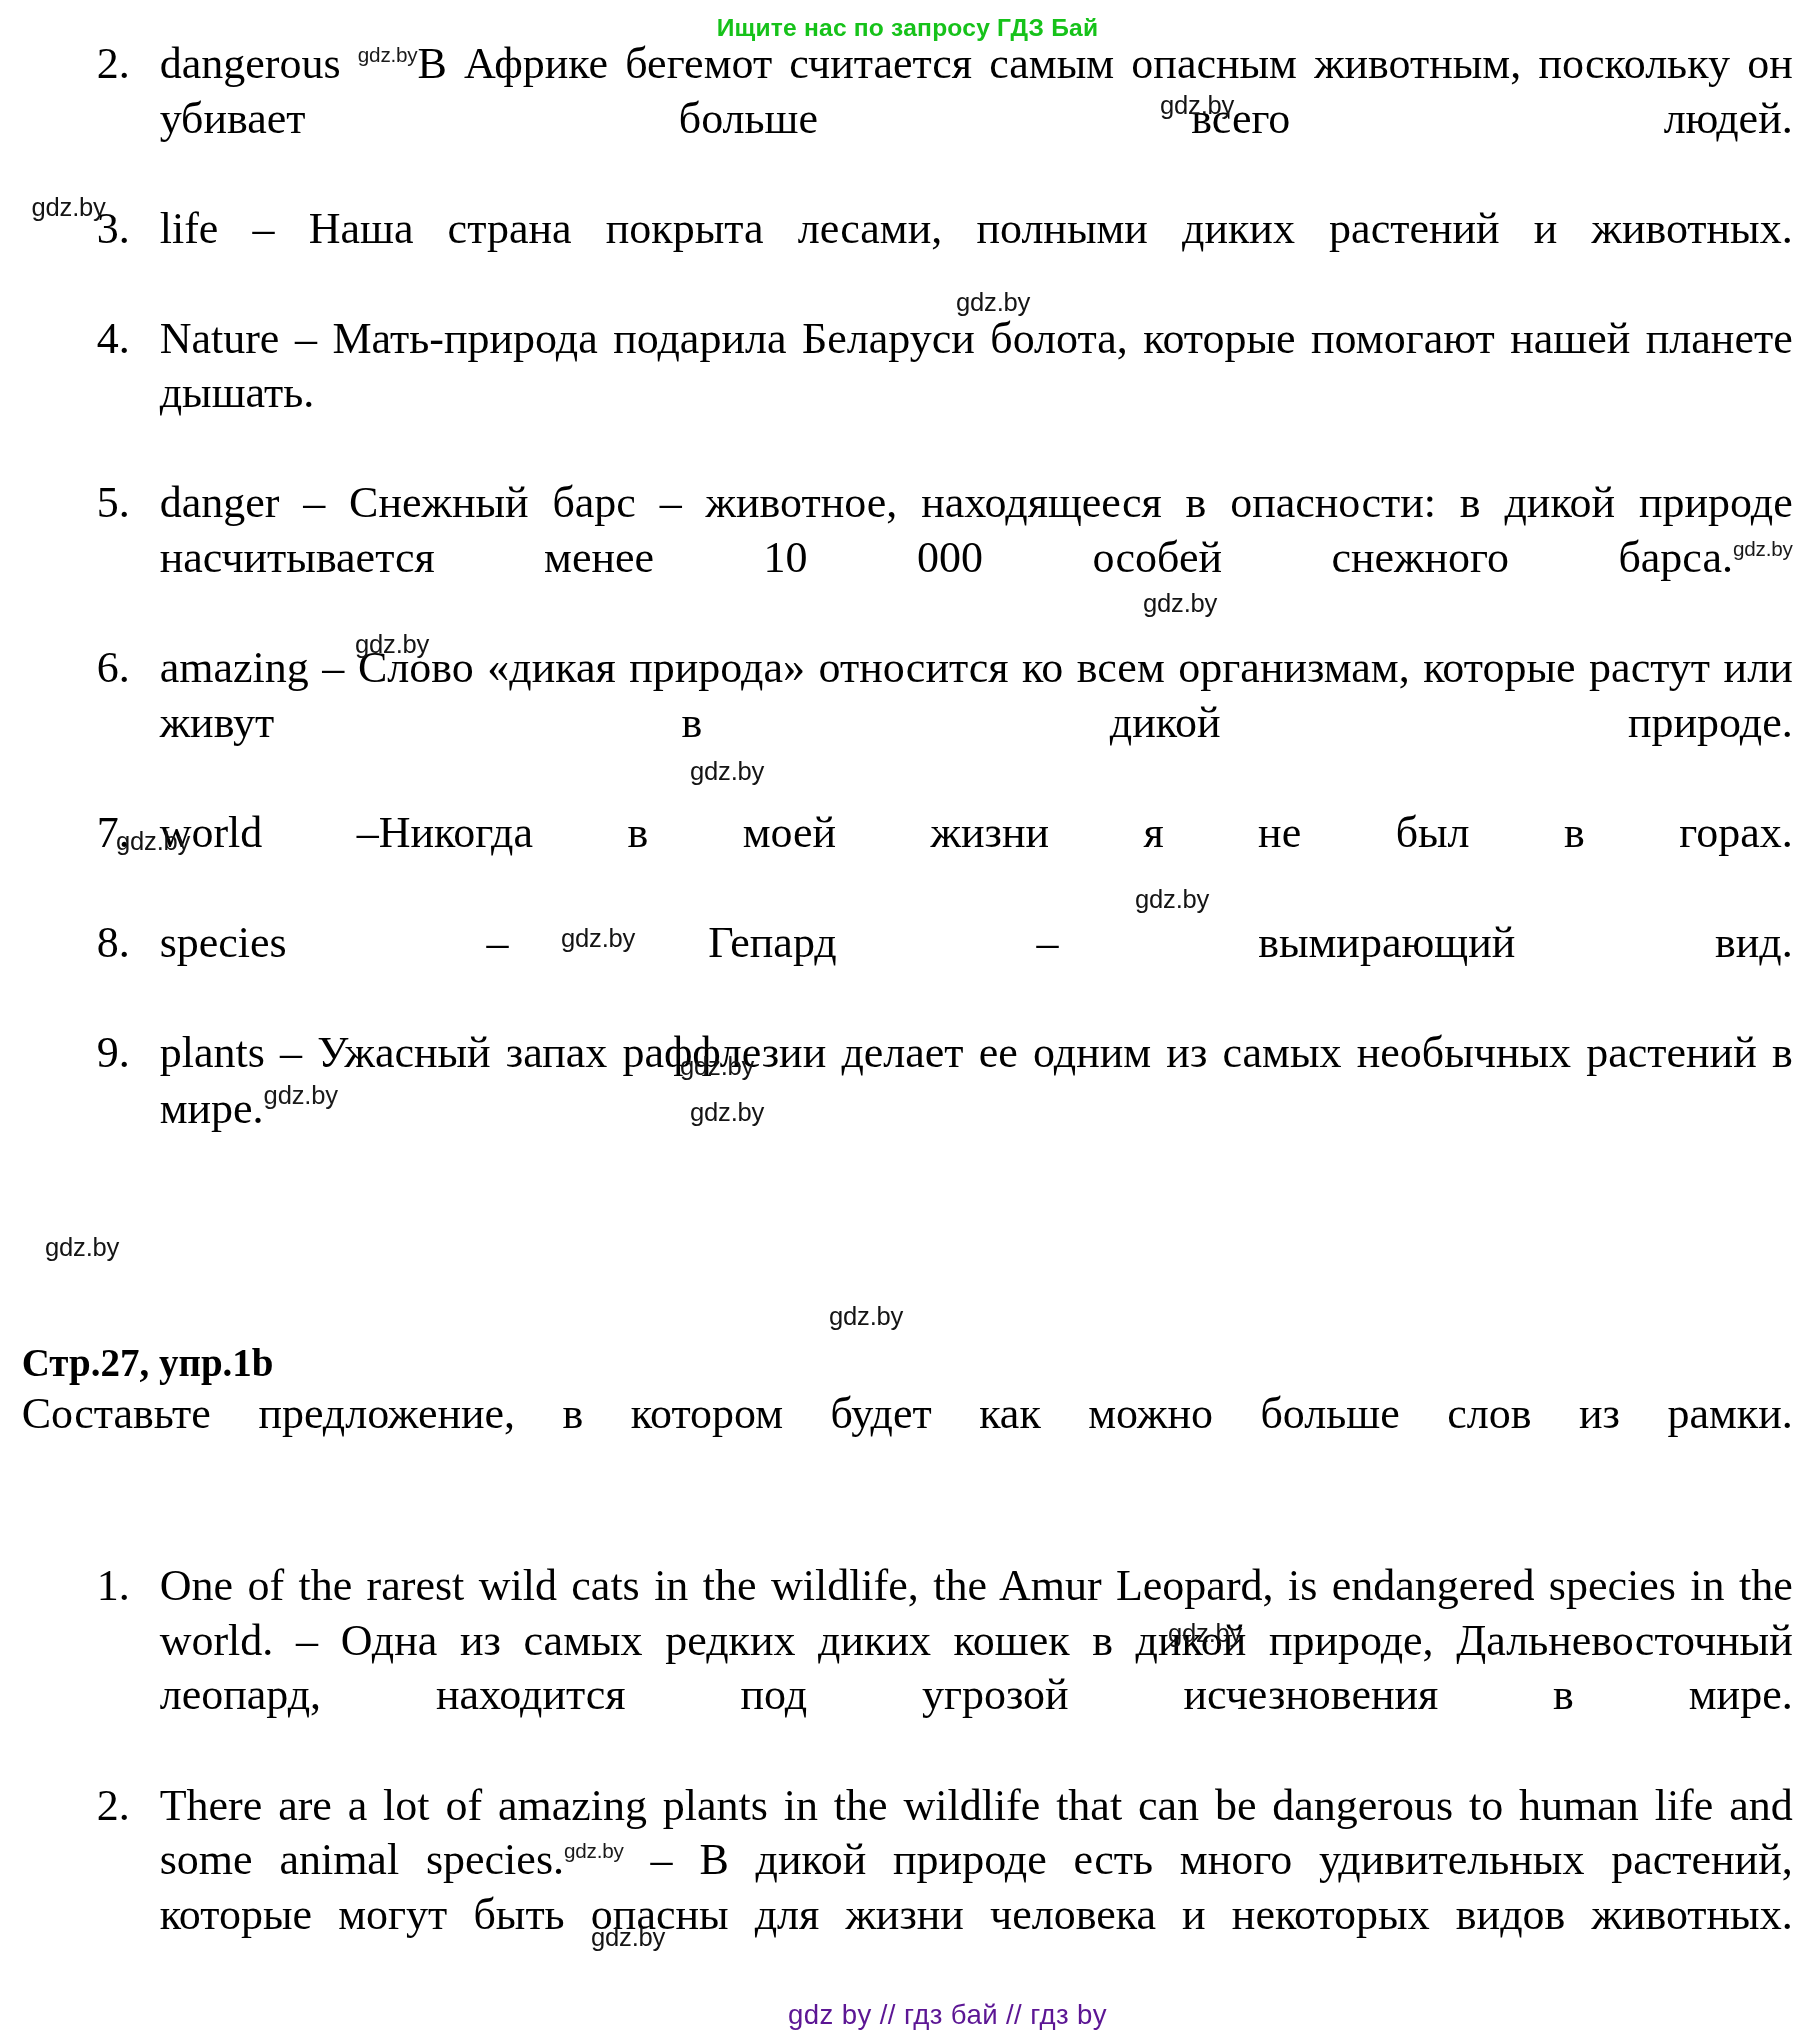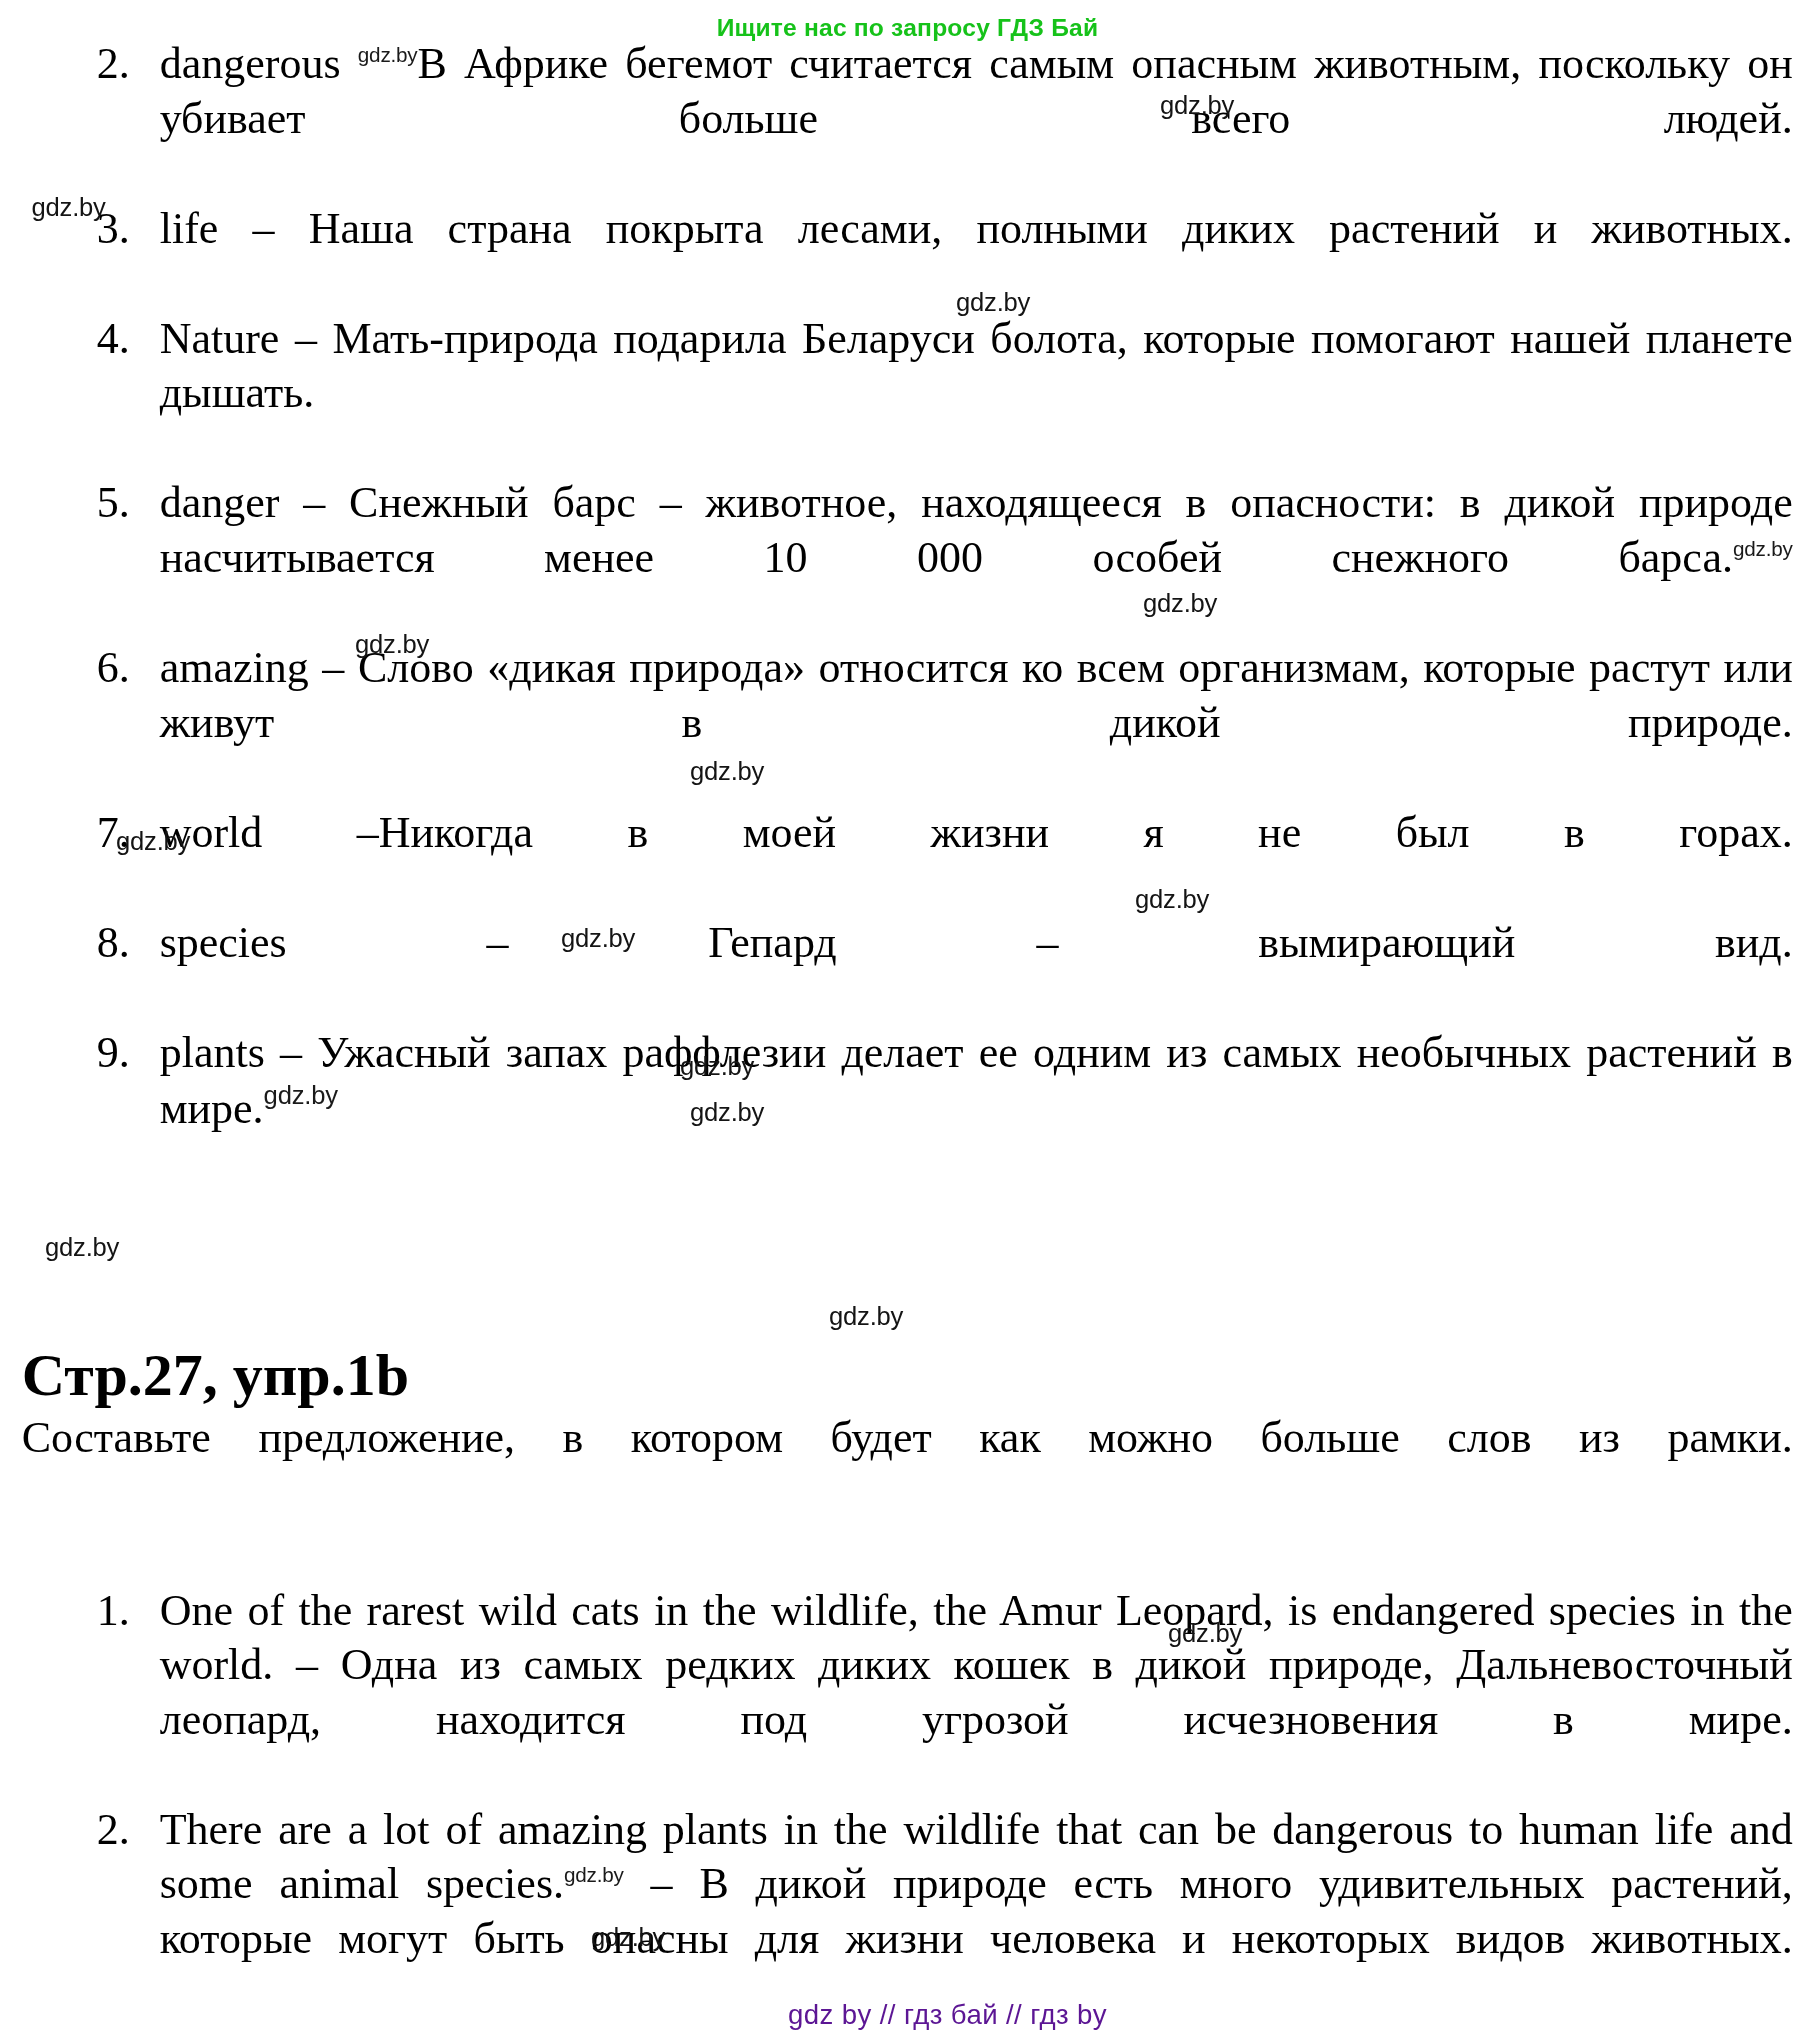--- a/index.html
+++ b/index.html
@@ -69,21 +69,21 @@
   ol.answers > li .body::after {
     content: "";
     display: inline-block;
     width: 100%;
   }
   .nojust { text-align: left; }
   .nojust .body::after { content: none; }
 
   
   .section-head {
-    font-size: 60px;
+    font-size: 39px;
     font-weight: bold;
     margin: 0;
     padding: 0;
     line-height: 1.15;
   }
   .section-intro {
     font-size: 44px;
     line-height: 1.26;
     text-align: justify;
     text-justify: inter-word;

